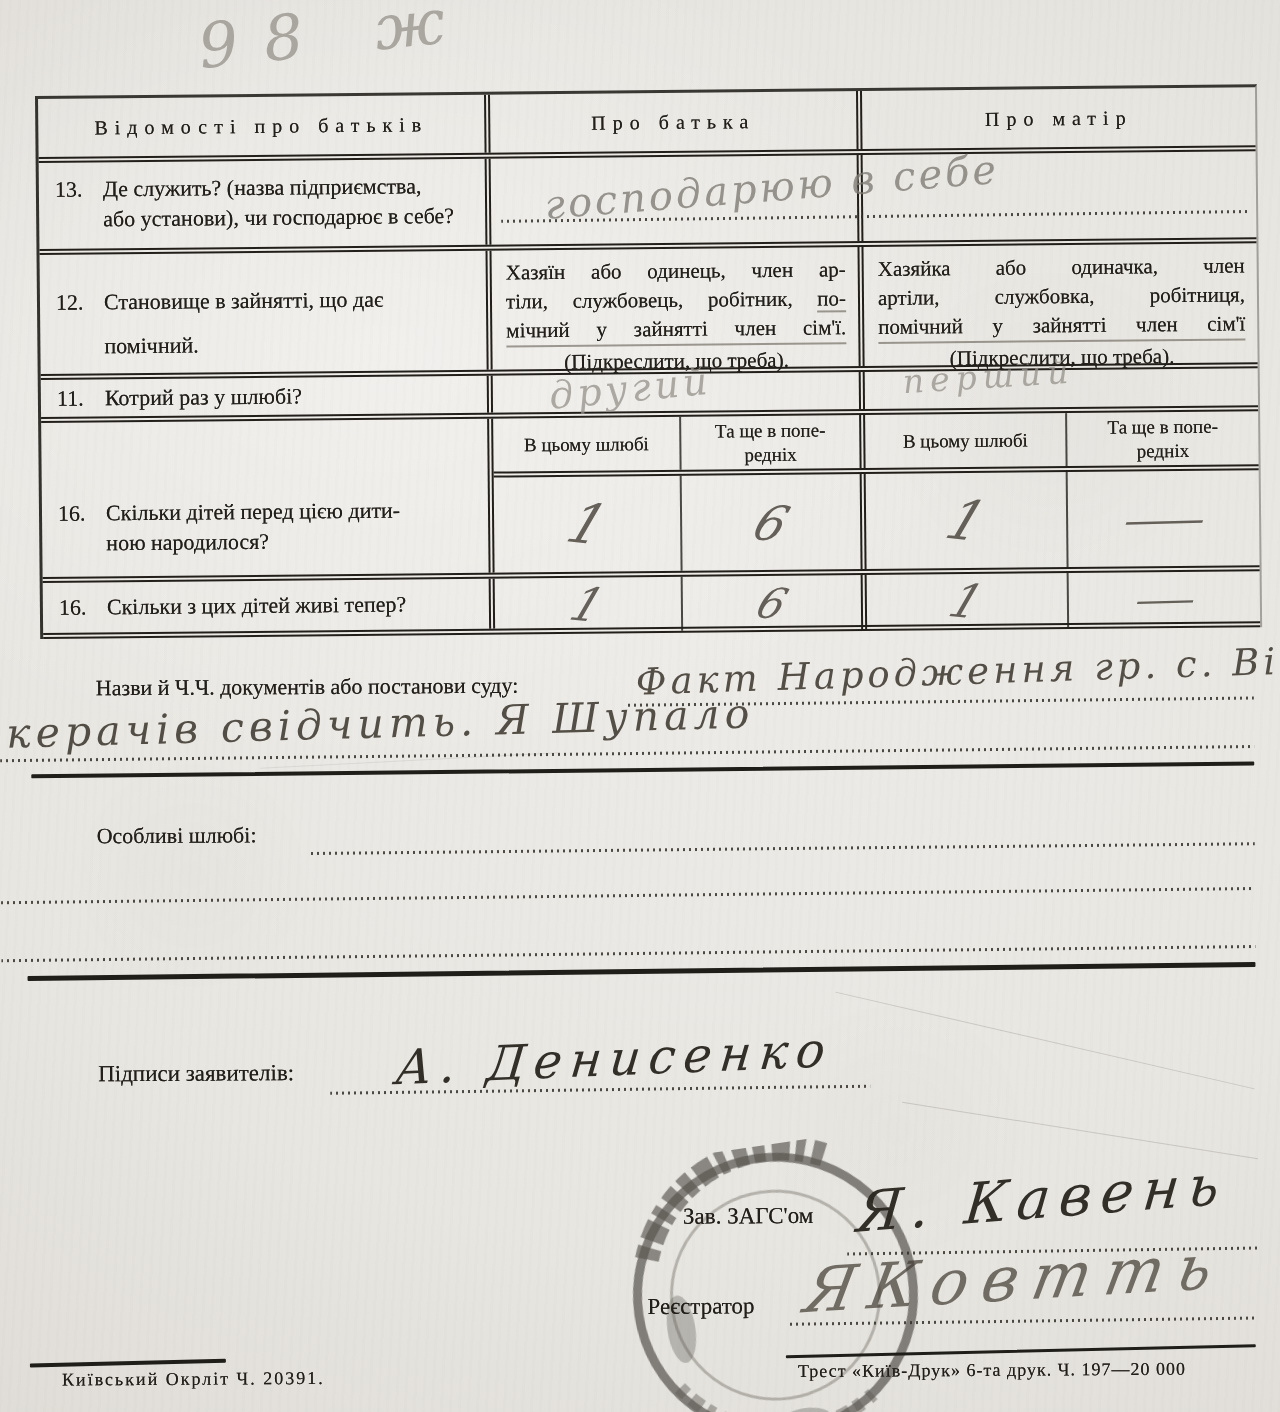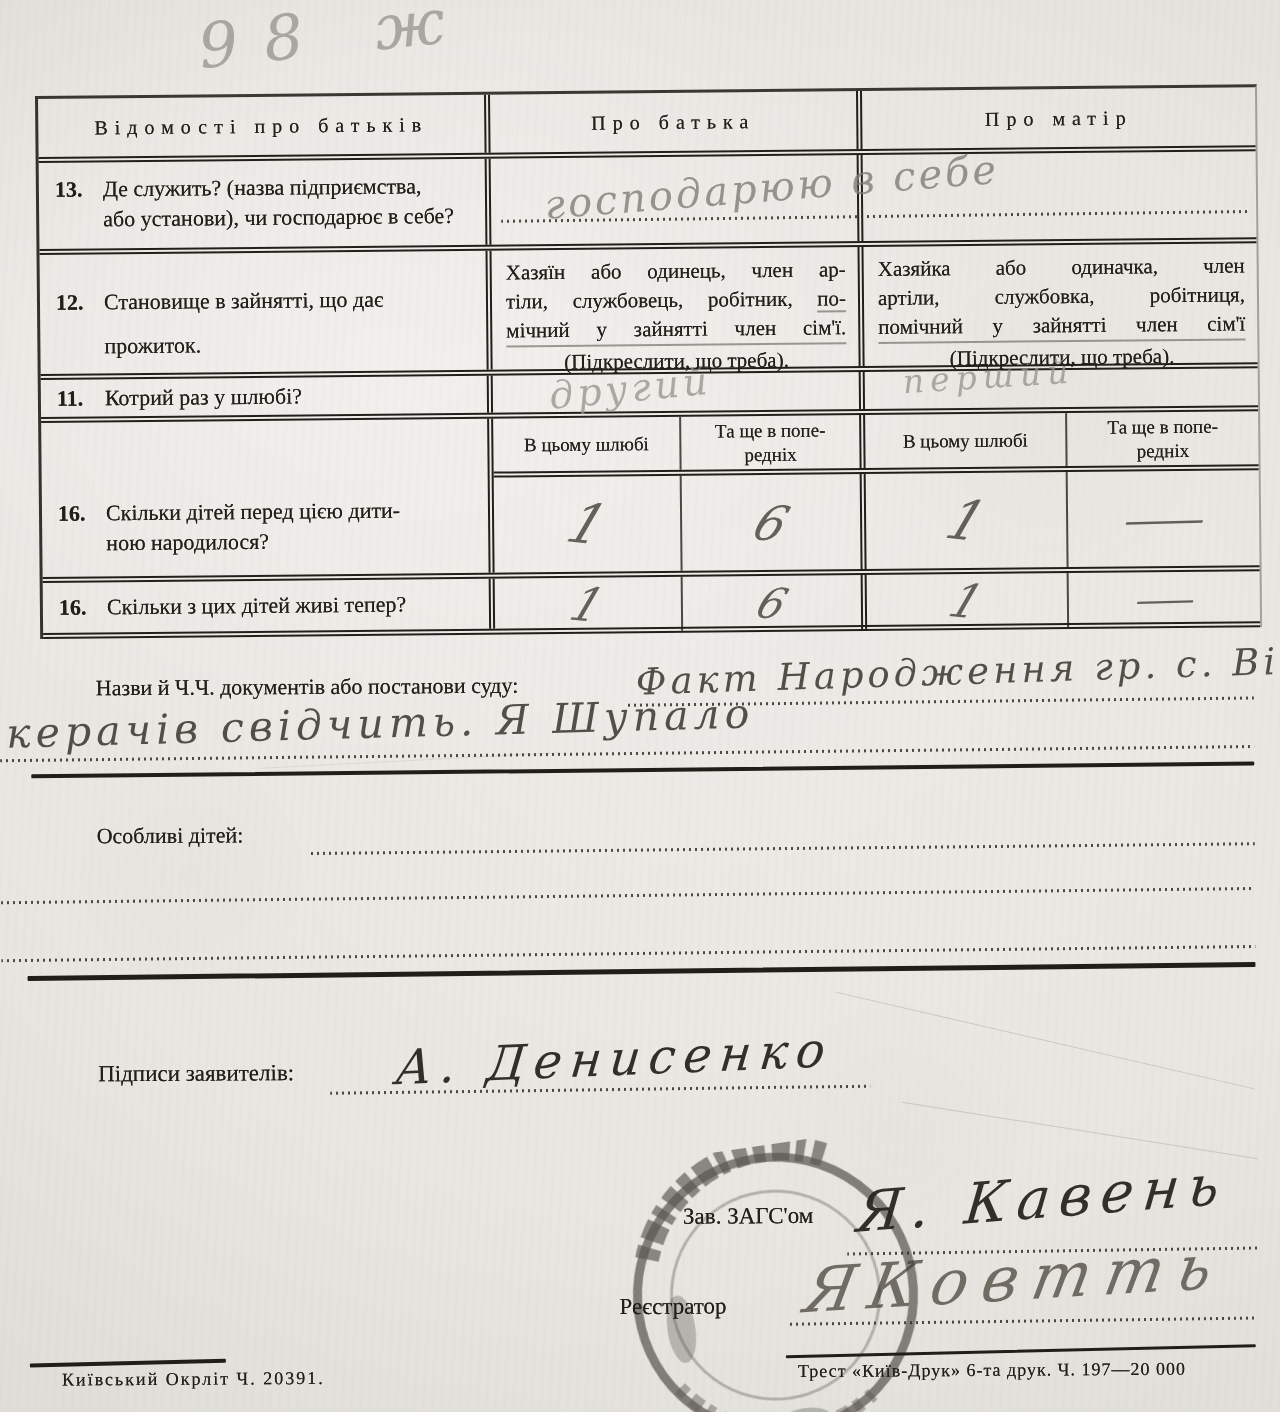--- a/index.html
+++ b/index.html
@@ -50,21 +50,21 @@
   .s1{width:188px;border-right:2px solid rgba(33,31,26,.8);}
   .s2{width:184px;border-right:6px double var(--ink);}
   .s3{width:202px;border-right:2px solid rgba(33,31,26,.8);}
   .s4{flex:1;}
   .subrow>div,.valrow>div{display:flex;align-items:center;justify-content:center;flex-direction:column;}
 
   .hcell{display:flex;align-items:center;justify-content:center;height:100%;
     font-size:20px;letter-spacing:7px;white-space:nowrap;text-shadow:0 0 .5px var(--ink-soft);}
   .qwrap{display:flex;padding:12px 6px 0 16px;font-size:22px;line-height:30px;text-shadow:0 0 .4px var(--ink-soft);}
   .qwrap.vcenter{padding-top:0;height:100%;align-items:center;}
-  .qnum{width:48px;flex:none;font-weight:bold;}
+  .qnum{width:48px;flex:none;}
   .qtext{flex:1;}
   .cell14{padding:8px 12px 0 14px;font-size:21px;line-height:29px;text-shadow:0 0 .4px var(--ink-soft);}
   .jline{text-align:justify;text-align-last:justify;}
   .cline{text-align:center;padding-top:1px;}
   .uline{border-bottom:2px solid rgba(85,80,70,.55);}
   .subhead{font-size:19px;text-align:center;line-height:24px;text-shadow:0 0 .4px var(--ink-soft);}
 
   
   .hw{position:absolute;font-family:"DejaVu Serif",serif;font-style:italic;white-space:nowrap;pointer-events:none;}
   .pencil{color:rgba(128,124,117,.8);}
@@ -119,21 +119,21 @@
       <div class="cf"></div>
       <div class="cm"></div>
       <div class="dots" style="left:462px;right:6px;top:60px;transform:rotate(-0.2deg);"></div>
       <div class="hw pencil" style="left:505px;top:8px;font-size:40px;letter-spacing:3px;transform:rotate(-4deg);">господарюю в себе</div>
     </div>
 
     <div class="trow r14">
       <div class="cq">
         <div class="qwrap" style="padding-top:26px;line-height:44px;">
           <span class="qnum">12.</span>
-          <span class="qtext"><span>Становище в зайнятті, що дає</span><br><span>прожиток.</span></span>
+          <span class="qtext"><span>Становище в зайнятті, що дає</span><br><span>помічний.</span></span>
         </div>
       </div>
       <div class="cf">
         <div class="cell14">
           <div class="jline">Хазяїн або одинець, член ар-</div>
           <div class="jline"><span>тіли, службовець, робітник,</span> <span class="uline">по-</span></div>
           <div class="jline uline">мічний у зайнятті член сім'ї.</div>
           <div class="cline">(Підкреслити, що треба).</div>
         </div>
       </div>
@@ -229,21 +229,21 @@
 
   <div class="lower">
 
     <div class="lbl" style="left:100px;top:672px;">Назви й Ч.Ч. документів або постанови суду:</div>
     <div class="dots" style="left:632px;top:702px;width:626px;transform:rotate(-0.3deg);"></div>
     <div class="hw ink" style="left:640px;top:652px;font-size:37px;letter-spacing:4px;transform:rotate(-1.5deg);">Факт Народження гр. с. Ві-</div>
     <div class="dots" style="left:4px;top:752px;width:1254px;transform:rotate(-0.3deg);"></div>
     <div class="hw ink" style="left:10px;top:698px;font-size:41px;letter-spacing:5px;transform:rotate(-1.2deg);">керачів свідчить. Я Шупало</div>
     <div class="bar" style="left:35px;top:768px;width:1223px;height:4px;transform:rotate(-0.25deg);"></div>
 
-    <div class="lbl" style="left:100px;top:820px;">Особливі дітей:</div>
+    <div class="lbl" style="left:100px;top:820px;">Особливі шлюбі:</div>
     <div class="dots" style="left:314px;top:848px;width:944px;transform:rotate(-0.25deg);"></div>
     <div class="dots" style="left:4px;top:894px;width:1254px;transform:rotate(-0.3deg);"></div>
     <div class="dots" style="left:4px;top:952px;width:1254px;transform:rotate(-0.3deg);"></div>
     <div class="bar" style="left:30px;top:969px;width:1228px;height:5px;transform:rotate(-0.3deg);"></div>
 
     <div class="lbl" style="left:100px;top:1058px;font-size:23px;">Підписи заявителів:</div>
     <div class="dots" style="left:332px;top:1088px;width:540px;transform:rotate(-0.4deg);"></div>
     <div class="hw inkdark" style="left:398px;top:1030px;font-size:48px;letter-spacing:8px;transform:rotate(-2deg) skewX(-8deg);">А. Денисенко</div>
 
     <svg class="stamp" viewBox="0 0 336 300">
@@ -252,21 +252,21 @@
       <path d="M 46 96 A 138 138 0 0 1 236 18" fill="none" stroke="#32302a" stroke-width="24" opacity="0.65" stroke-dasharray="12 7 18 6 9 8 14 6"></path>
       <path d="M 60 228 A 138 138 0 0 0 250 262" fill="none" stroke="#3a3730" stroke-width="14" opacity="0.45" stroke-dasharray="9 7 13 6 8 9"></path>
       <ellipse cx="70" cy="170" rx="14" ry="34" fill="#3a3730" opacity="0.35"></ellipse>
       <ellipse cx="180" cy="278" rx="26" ry="12" fill="#3a3730" opacity="0.35"></ellipse>
     </svg>
 
     <div class="lbl" style="left:684px;top:1204px;font-size:23px;">Зав. ЗАГС'ом</div>
     <div class="dots" style="left:848px;top:1252px;width:412px;transform:rotate(-0.5deg);"></div>
     <div class="hw inkdark" style="left:858px;top:1168px;font-size:56px;letter-spacing:9px;transform:rotate(-4deg) skewX(-10deg);">Я. Кавень</div>
 
-    <div class="lbl" style="left:620px;top:1294px;font-size:23px;text-align:right;">Реєстратор</div>
+    <div class="lbl" style="left:648px;top:1294px;font-size:23px;text-align:right;">Реєстратор</div>
     <div class="dots" style="left:790px;top:1322px;width:468px;transform:rotate(-0.4deg);"></div>
     <div class="hw ink" style="left:806px;top:1244px;font-size:62px;letter-spacing:14px;transform:rotate(-3deg) skewX(-14deg);opacity:.8;">ЯКовтть</div>
 
     <div class="bar" style="left:30px;top:1358px;width:196px;height:4px;transform:rotate(-1deg);"></div>
     <div class="lbl" style="left:62px;top:1366px;font-size:18px;letter-spacing:2px;">Київський Окрліт Ч. 20391.</div>
     <div class="bar" style="left:786px;top:1352px;width:470px;height:3px;transform:rotate(-1deg);"></div>
     <div class="lbl" style="left:798px;top:1362px;font-size:18px;letter-spacing:1px;">Трест «Київ-Друк» 6-та друк. Ч. 197—20 000</div>
   </div>
 </div>
 

